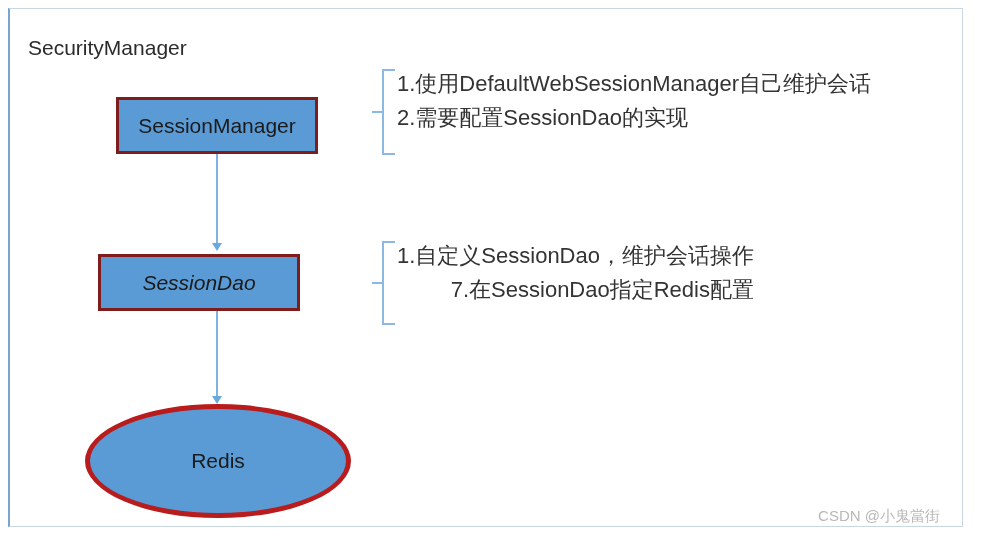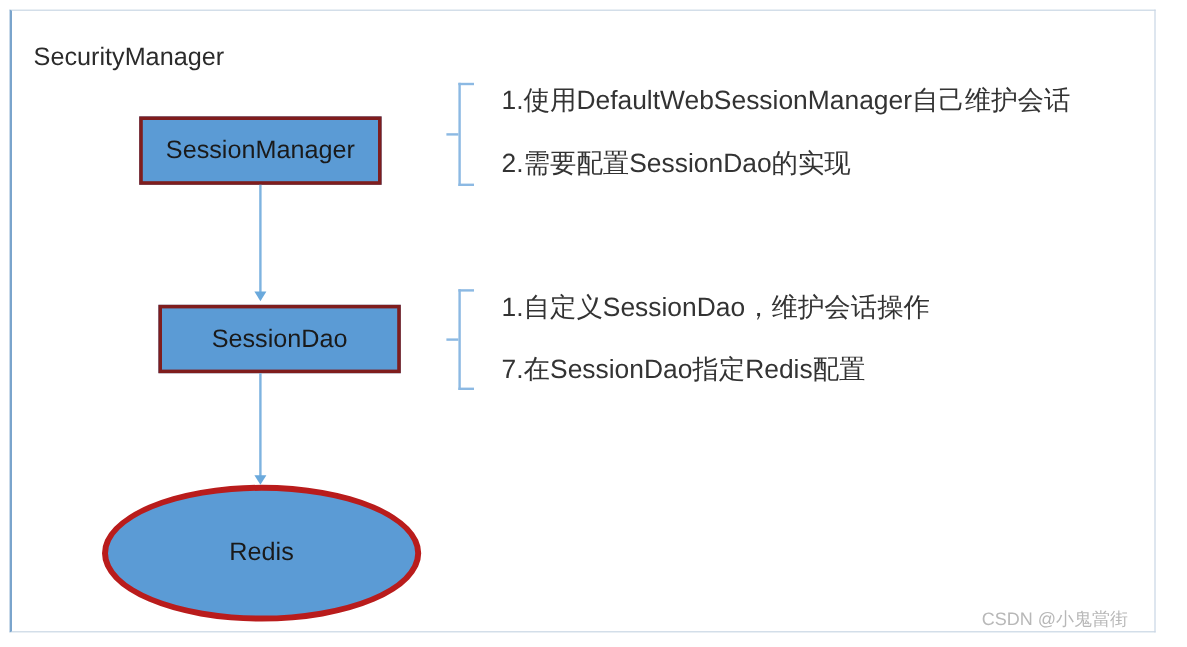--- a/index.html
+++ b/index.html
@@ -50,24 +50,25 @@
     font-size: 21px;
     white-space: nowrap;
   }
   #node-session-manager {
     left: 106px;
     top: 88px;
     width: 202px;
     height: 57px;
   }
   #node-session-dao {
-    left: 122px;
+    left: 88px;
     top: 245px;
     width: 202px;
     height: 57px;
+    font-style: italic;
   }
   #node-redis {
     position: absolute;
     left: 75px;
     top: 395px;
     width: 266px;
     height: 114px;
     background: #5b9bd5;
     border: 5px solid #b91c1c;
     border-radius: 50%;
@@ -112,32 +113,32 @@
     height: 2px;
     background: #8cb9e3;
   }
   #bracket-1 { left: 372px; top: 60px; height: 86px; }
   #bracket-1-tick { left: 362px; top: 102px; }
   #bracket-2 { left: 372px; top: 232px; height: 84px; }
   #bracket-2-tick { left: 362px; top: 273px; }
 
   .annotation-group {
     position: absolute;
-    left: 408px;
+    left: 387px;
   }
   #annotation-group-1 { top: 62px; }
-  #annotation-group-2 { top: 234px; }
+  #annotation-group-2 { top: 234px; text-align: right; }
   .annotation-line {
     font-size: 22px;
     line-height: 26px;
     color: #333333;
     white-space: nowrap;
   }
   .annotation-line + .annotation-line {
-    margin-top: 26px;
+    margin-top: 8px;
   }
   #watermark {
     position: absolute;
     right: 22px;
     bottom: 0;
     font-size: 15px;
     color: #b8b8b8;
     white-space: nowrap;
   }
 </style>

